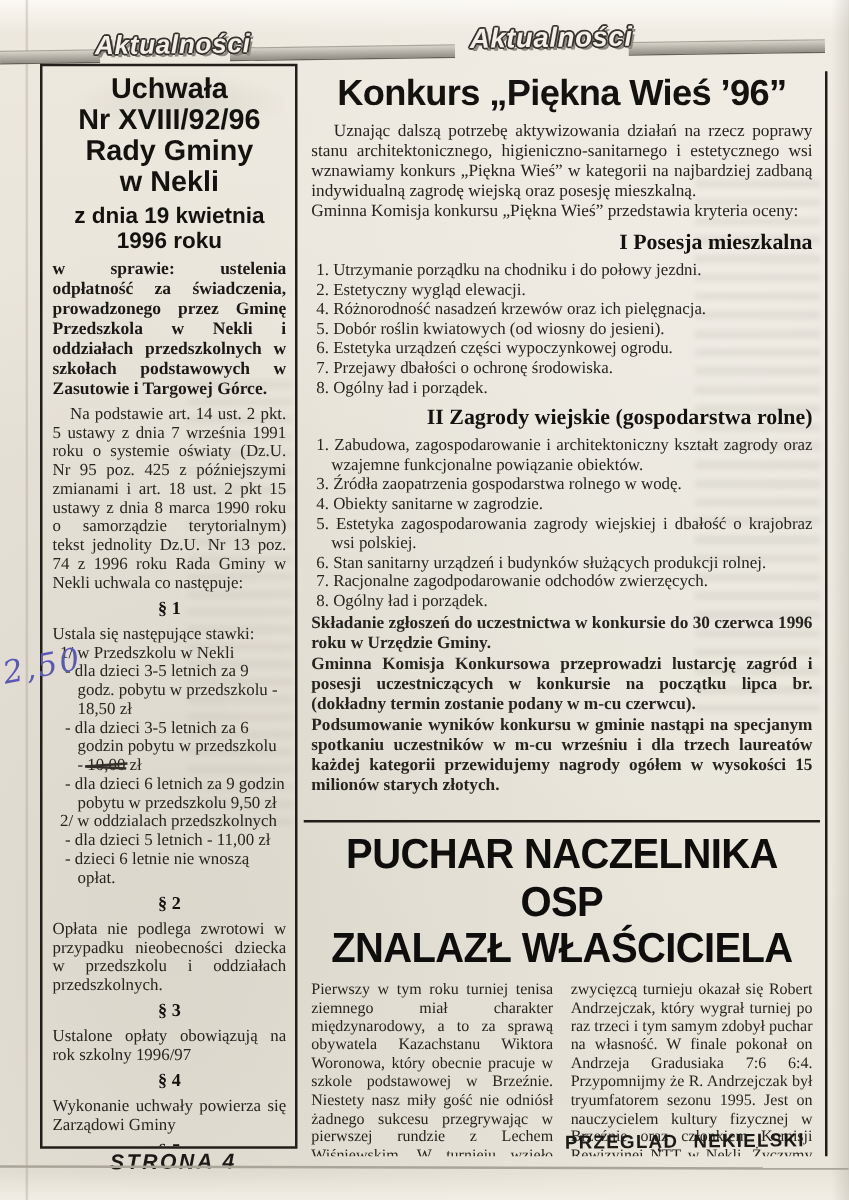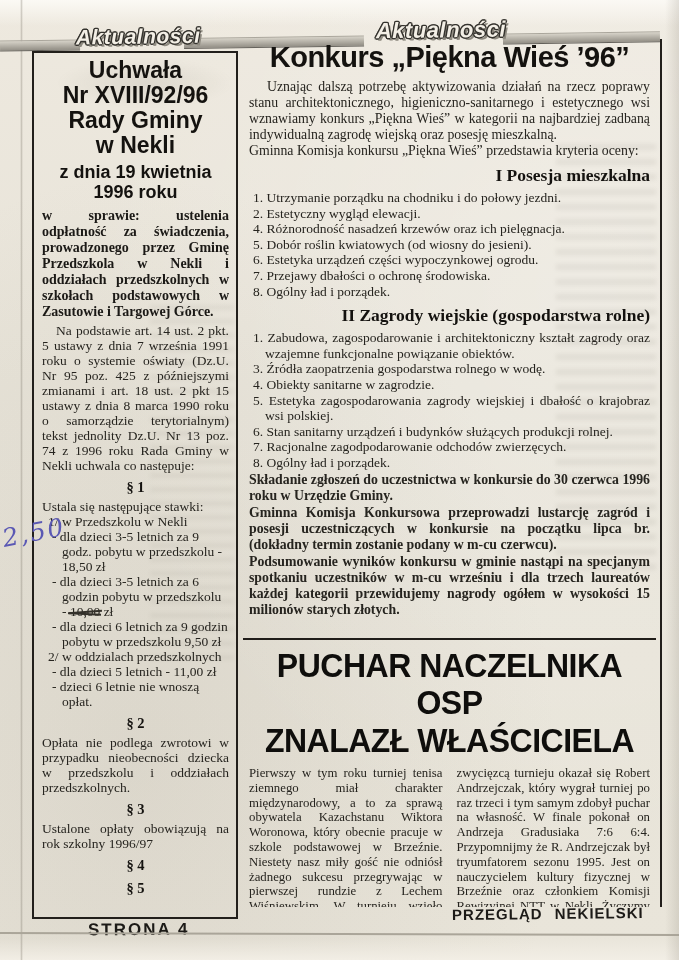--- a/index.html
+++ b/index.html
@@ -71,21 +71,21 @@
   .struck{position:relative;white-space:nowrap;}
   .struck::after{content:"";position:absolute;left:-2px;right:-2px;top:45%;
     height:2px;background:#33302a;transform:rotate(-4deg);}
   .struck::before{content:"";position:absolute;left:-1px;right:-1px;top:62%;
     height:1.5px;background:#33302a;transform:rotate(3deg);}
   .hand-note{position:absolute;left:2px;top:518px;
     font-style:italic;font-size:25px;color:#5a58b4;
     transform:rotate(-11deg);letter-spacing:2px;font-family:"DejaVu Serif", serif;}
 
   
-  .right-area{position:absolute;left:238px;top:39px;width:424px;height:868px;
+  .right-area{position:absolute;left:238px;top:57px;width:424px;height:868px;
     box-sizing:border-box;border-right:2px solid #221f1b;
     padding:0 10px 0 11px;overflow:hidden;}
   .k-title{font-family:"Liberation Sans", sans-serif;font-weight:bold;
     font-size:29px;line-height:32px;text-align:center;color:#14120f;
     margin:2px 0 6px 0;letter-spacing:-.5px;}
   .k-p{font-size:13.8px;line-height:16px;text-align:justify;}
   .k-p.indent{text-indent:18px;}
   .k-h{font-weight:bold;font-size:17.5px;text-align:right;margin:6px 0 4px 0;color:#14120f;}
   .k-item{font-size:13.5px;line-height:15.6px;padding-left:16px;text-indent:-12px;text-align:justify;}
   .k-close{font-size:13.8px;line-height:16px;text-align:justify;margin-top:1px;font-weight:bold;}
@@ -94,21 +94,21 @@
 
   .p-title{font-family:"Liberation Sans", sans-serif;font-weight:bold;
     font-size:32px;line-height:36px;text-align:center;color:#0f0e0c;
     letter-spacing:-.5px;margin:2px 0 8px 0;transform:scaleY(1.05);}
   .p-cols{column-count:2;column-gap:14px;font-size:12.8px;line-height:14.8px;text-align:justify;}
   .p-cols .first{display:block;text-indent:16px;display:inline;}
 
   
   .strona{position:absolute;left:88px;top:920px;
     font-family:"Liberation Sans", sans-serif;font-weight:bold;
-    font-size:17px;letter-spacing:2px;color:#1c1a17;transform:rotate(-0.4deg);}
+    font-size:17px;letter-spacing:2px;color:#1c1a17;transform:rotate(-0.4deg);font-style:italic;}
   .przeglad{position:absolute;left:452px;top:905px;
     font-family:"Liberation Sans", sans-serif;font-weight:bold;
     font-size:15px;letter-spacing:1px;word-spacing:7px;color:#1c1a17;transform:rotate(-0.6deg);}
   .footer-rule{position:absolute;left:0;top:933px;width:679px;height:1.5px;
     background:#aaa599;transform:rotate(0.15deg);}
 </style>
 </head>
 <body>
 
 <div class="page">
@@ -147,20 +147,21 @@
     <div class="rate lvl2">- dla dzieci 6 letnich za 9 godzin pobytu w przedszkolu 9,50 zł</div>
     <div class="rate">2/ w oddzialach przedszkolnych</div>
     <div class="rate lvl2">- dla dzieci 5 letnich - 11,00 zł</div>
     <div class="rate lvl2">- dzieci 6 letnie nie wnoszą opłat.</div>
 
     <div class="par-h">§ 2</div>
     <div class="u-body">Opłata nie podlega zwrotowi w przypadku nieobecności dziecka w przedszkolu i oddziałach przedszkolnych.</div>
     <div class="par-h">§ 3</div>
     <div class="u-body">Ustalone opłaty obowiązują na rok szkolny 1996/97</div>
     <div class="par-h">§ 4</div>
+    <div class="u-body">Wykonanie uchwały powierza się Zarządowi Gminy</div>
     <div class="par-h">§ 5</div>
 
   </div>
 
   <div class="hand-note">2,50</div>
 
   <div class="right-area">
 
     <div class="konkurs-block">
       <div class="k-title">Konkurs „Piękna Wieś ’96”</div>

